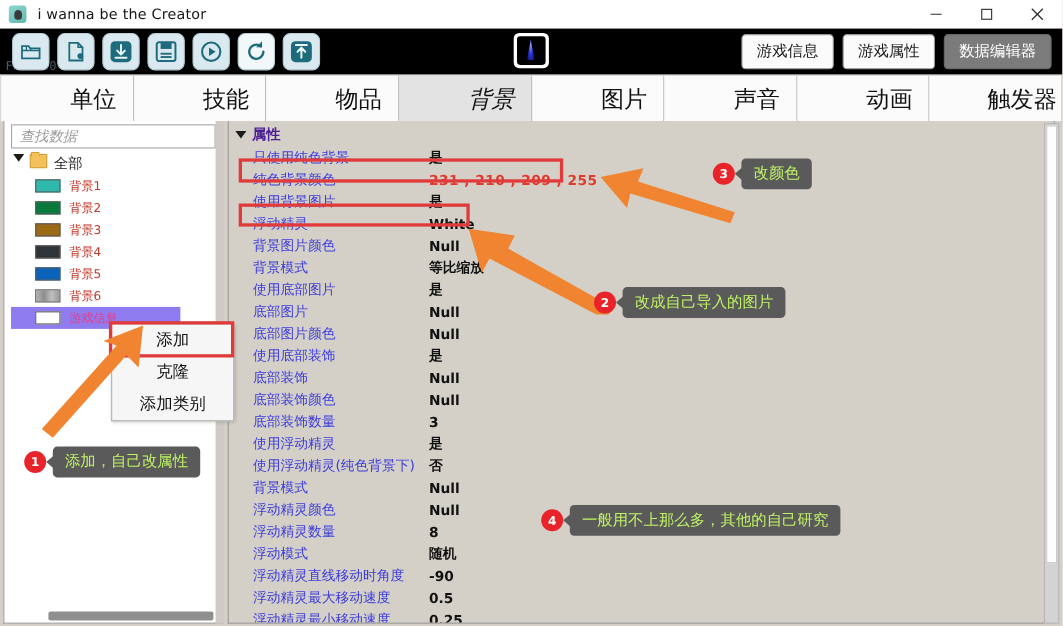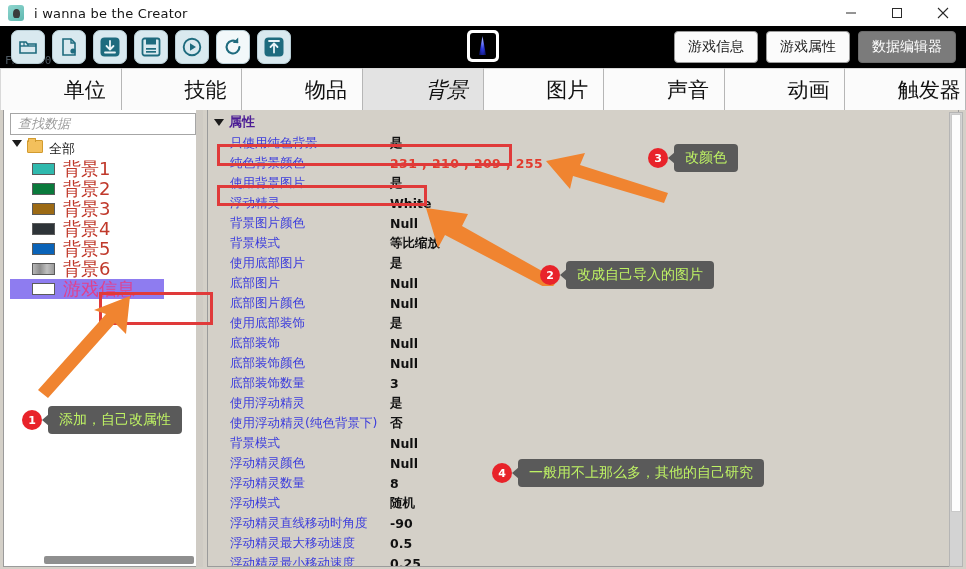--- a/index.html
+++ b/index.html
@@ -121,21 +121,21 @@
     background:#f3c05c;border:1px solid #d29b2f;border-bottom:none;border-radius:1px 1px 0 0;
   }
   .tree-root-label{font-size:13px;color:#1b1b1b;}
   .tree-item{
     display:flex;align-items:center;height:20px;padding-left:22px;position:relative;
   }
   .tree-item.sel{background:#8e7cf0;width:132px;}
   .swatch{
     width:21px;height:10px;border:1px solid #5b5b5b;margin-right:8px;flex:0 0 auto;
   }
-  .tree-label{font-size:18px;color:#c0392b;white-space:nowrap;}
+  .tree-label{font-size:11px;color:#c0392b;white-space:nowrap;}
   .tree-item.sel .tree-label{color:#e0408d;}
 
   
   .ctxmenu{
     position:absolute;left:101px;top:294px;width:110px;
     background:#f6f6f6;border:1px solid #b0b0b0;z-index:40;
     box-shadow:1px 1px 3px rgba(0,0,0,.25);
   }
   .ctxitem{
     height:29px;display:flex;align-items:center;justify-content:center;
@@ -458,20 +458,25 @@
           <span class="pname">浮动精灵最大移动速度</span>
           <span class="pval">0.5</span>
         </div>
       <div class="prow">
           <span class="pname">浮动精灵最小移动速度</span>
           <span class="pval">0.25</span>
         </div>
     </div>
   </div>
 
+  <div class="ctxmenu">
+    <div class="ctxitem">添加</div>
+    <div class="ctxitem">克隆</div>
+    <div class="ctxitem">添加类别</div>
+  </div>
   <div class="ctx-hl"></div>
 
   <div class="prop-hl" id="hl-color"></div>
   <div class="prop-hl" id="hl-image"></div>
 
   <div class="vscroll">
     <div class="vthumb"></div>
   </div>
 
   <svg class="arrow" style="left:18px;top:290px;width:140px;height:110px;" viewBox="0 0 140 110">

